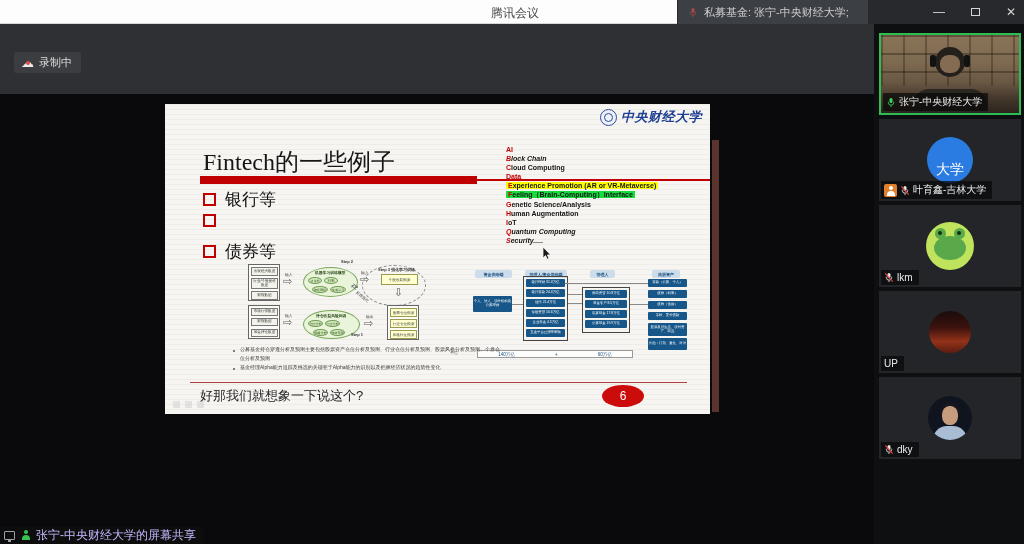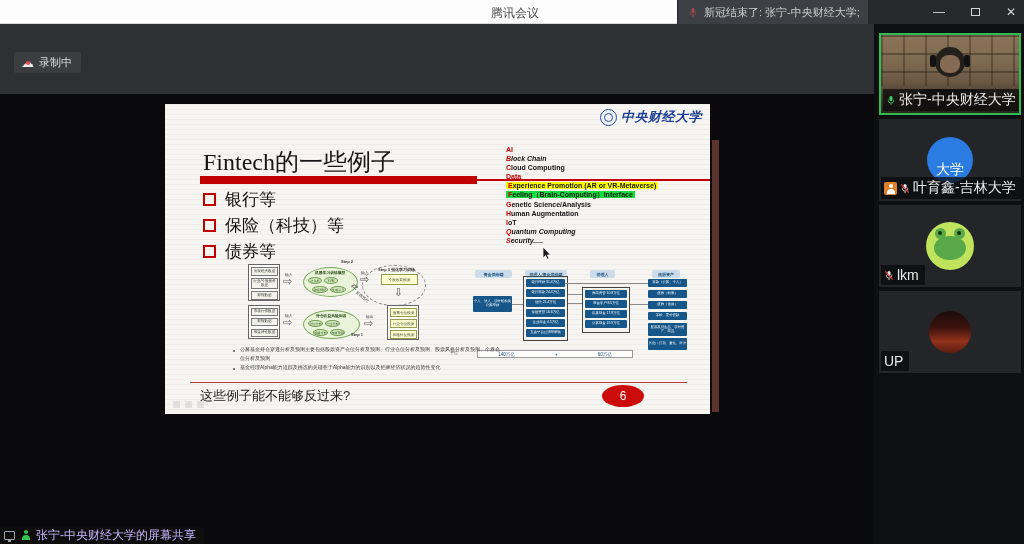--- a/index.html
+++ b/index.html
@@ -88,21 +88,21 @@
   .monitor-icon::after{content:'';position:absolute;left:3px;top:8px;width:3px;height:2px;background:#9aa3ab;}
   .person-green{position:relative;width:11px;height:11px;}
   .person-green::before{content:'';position:absolute;left:3.5px;top:0;width:4px;height:4px;border-radius:50%;background:#35c24f;}
   .person-green::after{content:'';position:absolute;left:1.5px;top:5px;width:8px;height:5px;border-radius:4px 4px 0 0;background:#35c24f;}
   
   .sidebar{position:absolute;left:874px;top:24px;width:150px;height:520px;background:#0e0f11;}
   .tile{position:absolute;left:5px;width:142px;height:82px;background:#232529;overflow:hidden;}
   .tile.active{border:2px solid var(--active-speaker-green);}
   .name-chip{position:absolute;left:2px;bottom:2px;display:flex;align-items:center;gap:3px;
     background:rgba(8,8,8,0.72);padding:2px 6px 2px 3px;border-radius:1px;z-index:5;}
-  .name-chip span.pname{font-size:14px;color:#ececec;white-space:nowrap;}
+  .name-chip span.pname{font-size:10px;color:#ececec;white-space:nowrap;}
   .mic{width:10px;height:11px;flex:0 0 auto;}
   .host-badge{width:13px;height:13px;background:var(--host-badge-orange);border-radius:2px;position:relative;flex:0 0 auto;}
   .host-badge::before{content:'';position:absolute;left:4.5px;top:2px;width:4px;height:4px;border-radius:50%;background:#fff;}
   .host-badge::after{content:'';position:absolute;left:2.5px;top:7px;width:8px;height:5px;border-radius:4px 4px 0 0;background:#fff;}
   .avatar-circle{position:absolute;left:50%;top:50%;transform:translate(-50%,-50%);border-radius:50%;
     display:flex;align-items:center;justify-content:center;}
   
   .video-scene{position:absolute;inset:0;background:linear-gradient(180deg,#8a7458 0%,#7d6a50 35%,#6b5844 60%,#46392d 80%,#2b241e 100%);}
   .shelf-lines{position:absolute;inset:0 0 35% 0;
     background:repeating-linear-gradient(90deg,rgba(40,28,18,0.35) 0 2px,transparent 2px 22px),
@@ -128,21 +128,21 @@
 <div class="titlebar">
   <div class="titlebar-white">
     <span class="app-title">腾讯会议</span>
   </div>
   <div class="speaking-panel">
     <svg class="mic" style="color:#a84848" viewBox="0 0 12 13">
         <rect x="4.2" y="1" width="3.6" height="6.2" rx="1.8" fill="currentColor"></rect>
         <path d="M2.8 5.5 v1 a3.2 3.2 0 0 0 6.4 0 v-1" fill="none" stroke="currentColor" stroke-width="1"></path>
         <line x1="6" y1="10" x2="6" y2="12" stroke="currentColor" stroke-width="1"></line>
       </svg>
-    <span class="speaking-text">新冠结束了: 张宁-中央财经大学;</span>
+    <span class="speaking-text">私募基金: 张宁-中央财经大学;</span>
   </div>
   <span class="win-btn" style="left:926px;">—</span>
   <span class="win-btn" style="left:962px;">
       <span class="max-box"></span>
     </span>
   <span class="win-btn" style="left:998px;">✕</span>
 </div>
 
 <div class="stage">
   <div class="stage-strip"></div>
@@ -159,21 +159,20 @@
     <div class="slide-title">Fintech的一些例子</div>
     <div class="title-bar-thick"></div>
     <div class="title-line-thin"></div>
 
     <div class="bullet-row" style="top:84px;">
       <span class="bullet-sq"></span>
       <span class="bullet-text">银行等</span>
     </div>
     <div class="bullet-row" style="top:110px;">
       <span class="bullet-sq"></span>
-      <span class="bullet-text">保险（科技）等</span>
     </div>
     <div class="bullet-row" style="top:136px;">
       <span class="bullet-sq"></span>
       <span class="bullet-text">债券等</span>
     </div>
 
     <div class="tech-list">
       <div class="trow t-red"><span><span class="tf">AI</span><span></span></span></div>
       <div class="trow t-italic"><span><span class="tf">B</span><span>lock Chain</span></span></div>
       <div class="trow"><span><span class="tf">C</span><span>loud  Computing</span></span></div>
@@ -271,21 +270,21 @@
       <span>60万亿</span>
     </div>
 
     <span class="note-dot" style="left:68px;top:246px;"></span>
     <span class="note-line" style="left:75px;top:242px;">公募基金持仓穿透分析及预测主要包括股票资产仓位分析及预测、行业仓位分析及预测、股票风格分析及预测、个券仓</span>
     <span class="note-line" style="left:75px;top:251px;">位分析及预测</span>
     <span class="note-dot" style="left:68px;top:264px;"></span>
     <span class="note-line" style="left:75px;top:260px;">基金经理Alpha能力追踪及挑选的关键在于Alpha能力的识别以及把握经济状况的趋势性变化</span>
 
     <div class="sep-line"></div>
-    <div class="question">这些例子能不能够反过来?</div>
+    <div class="question">好那我们就想象一下说这个?</div>
     <div class="page-badge">6</div>
     <span class="ghost-sq" style="left:8px;top:297px;"></span>
     <span class="ghost-sq" style="left:20px;top:297px;"></span>
     <span class="ghost-sq" style="left:32px;top:297px;"></span>
   </div>
 
   <div class="side-strip"></div>
 
 
   <div class="share-banner">
@@ -349,14 +348,30 @@
     </div>
   </div>
 
   <div class="tile" style="top:267px;">
     <div class="avatar-circle" style="width:42px;height:42px;background:linear-gradient(180deg,#1a0c0a 0%,#3d120e 40%,#93321a 72%,#5a1d10 100%);"></div>
     <div class="name-chip">
       <span class="pname">UP</span>
     </div>
   </div>
 
+  <div class="tile" style="top:353px;">
+    <div class="avatar-circle" style="width:44px;height:44px;background:#10141f;overflow:hidden;">
+      <div class="dky-hair"></div>
+      <div class="dky-face"></div>
+      <div class="dky-shirt"></div>
+    </div>
+    <div class="name-chip">
+      <svg class="mic" style="color:#e6e6e6" viewBox="0 0 12 13">
+          <rect x="4.2" y="1" width="3.6" height="6.2" rx="1.8" fill="currentColor"></rect>
+          <path d="M2.8 5.5 v1 a3.2 3.2 0 0 0 6.4 0 v-1" fill="none" stroke="currentColor" stroke-width="1"></path>
+          <line x1="6" y1="10" x2="6" y2="12" stroke="currentColor" stroke-width="1"></line>
+          <line x1="1.5" y1="1.5" x2="10.5" y2="11.5" stroke="#e84040" stroke-width="1.4"></line>
+        </svg>
+      <span class="pname">dky</span>
+    </div>
+  </div>
 
 </div>
 
 </body></html>

